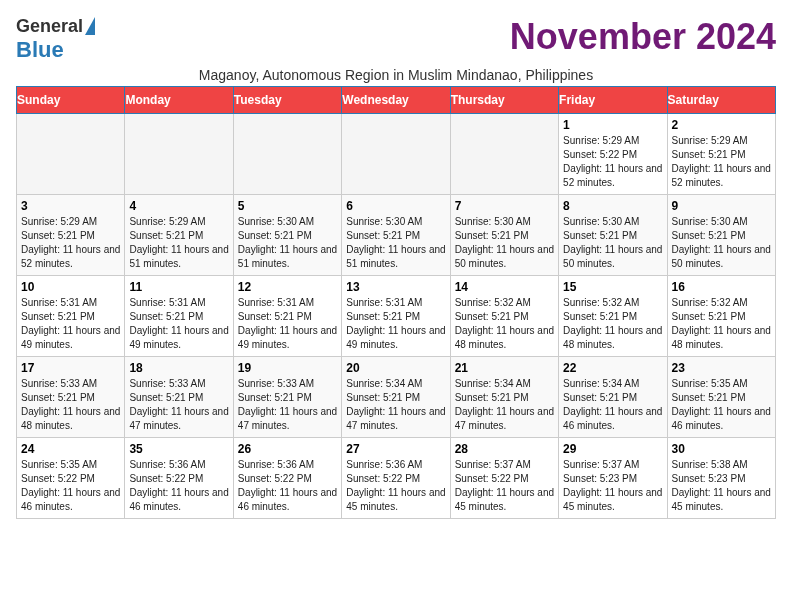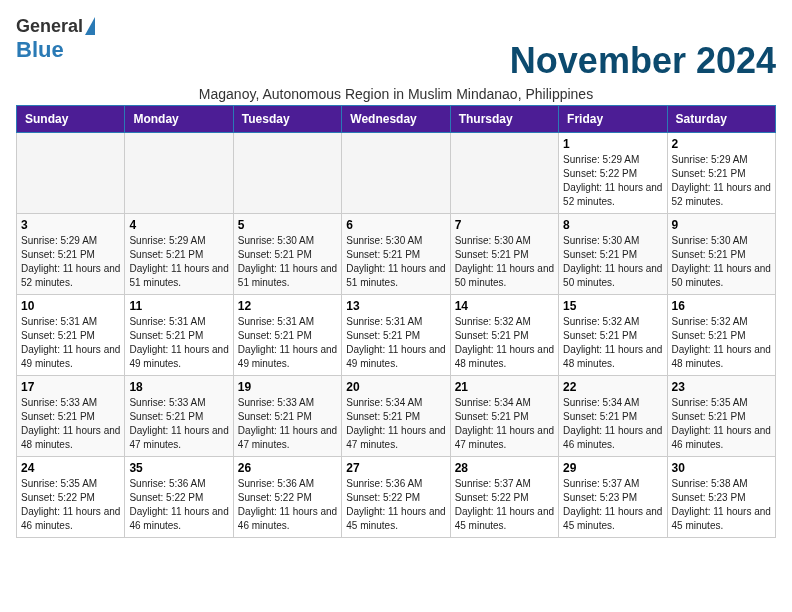--- a/index.html
+++ b/index.html
@@ -40,40 +40,39 @@
       width: 0;
       height: 0;
       border-left: 10px solid transparent;
       border-bottom: 18px solid #2a7ab5;
       margin-left: 2px;
       margin-bottom: 2px;
     }
     .month-title {
       font-size: 36px;
       font-weight: bold;
-      color: #0c4a6e;
+      color: #701a75;
       text-align: right;
-      margin-top: 24px;
     }
     .subtitle {
       text-align: center;
       font-size: 14px;
       color: #333;
       margin-bottom: 3px;
       font-weight: normal;
     }
     .calendar {
       width: 100%;
       border-collapse: collapse;
       font-size: 11px;
     }
     .calendar th {
-      background: #4c1d95;
+      background: #ef4444;
       color: #fff;
-      padding: 6px 8px;
+      padding: 6px 0;
       text-align: left;
       font-size: 12px;
       border: 1px solid #2a7ab5;
     }
     .calendar td {
       border: 1px solid #ccc;
       vertical-align: top;
       padding: 4px;
       width: 108px;
       min-height: 70px;

